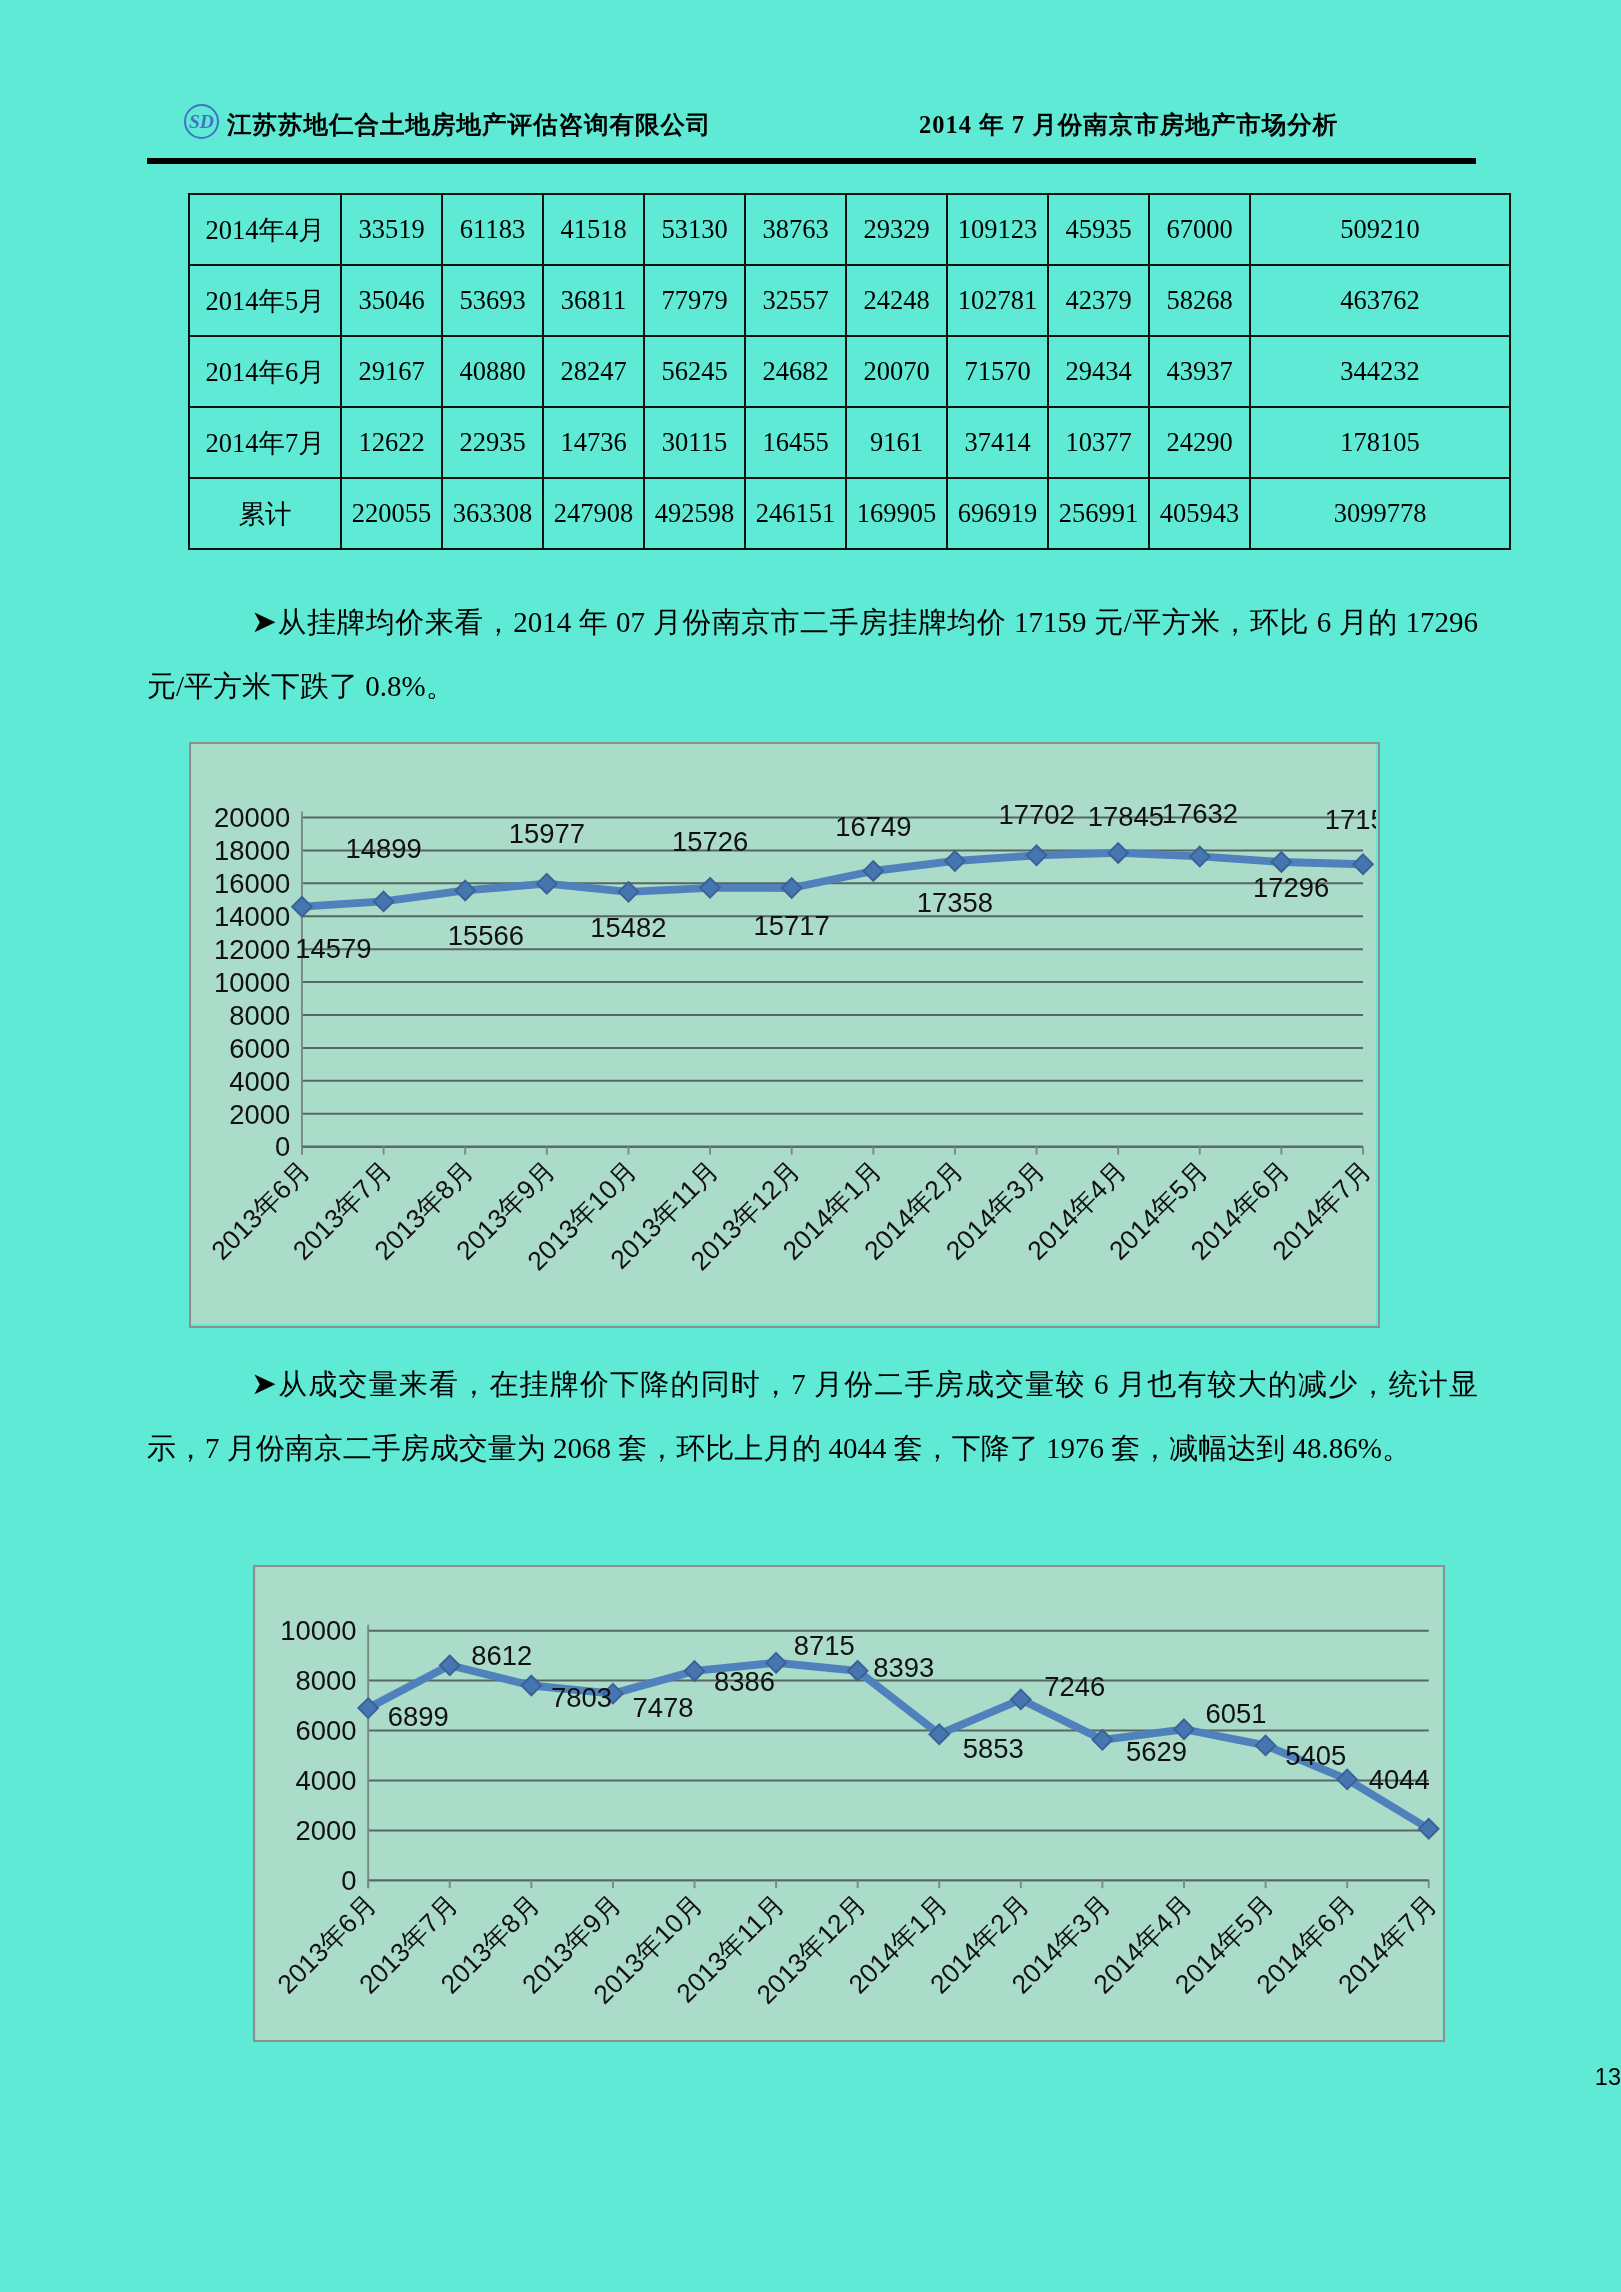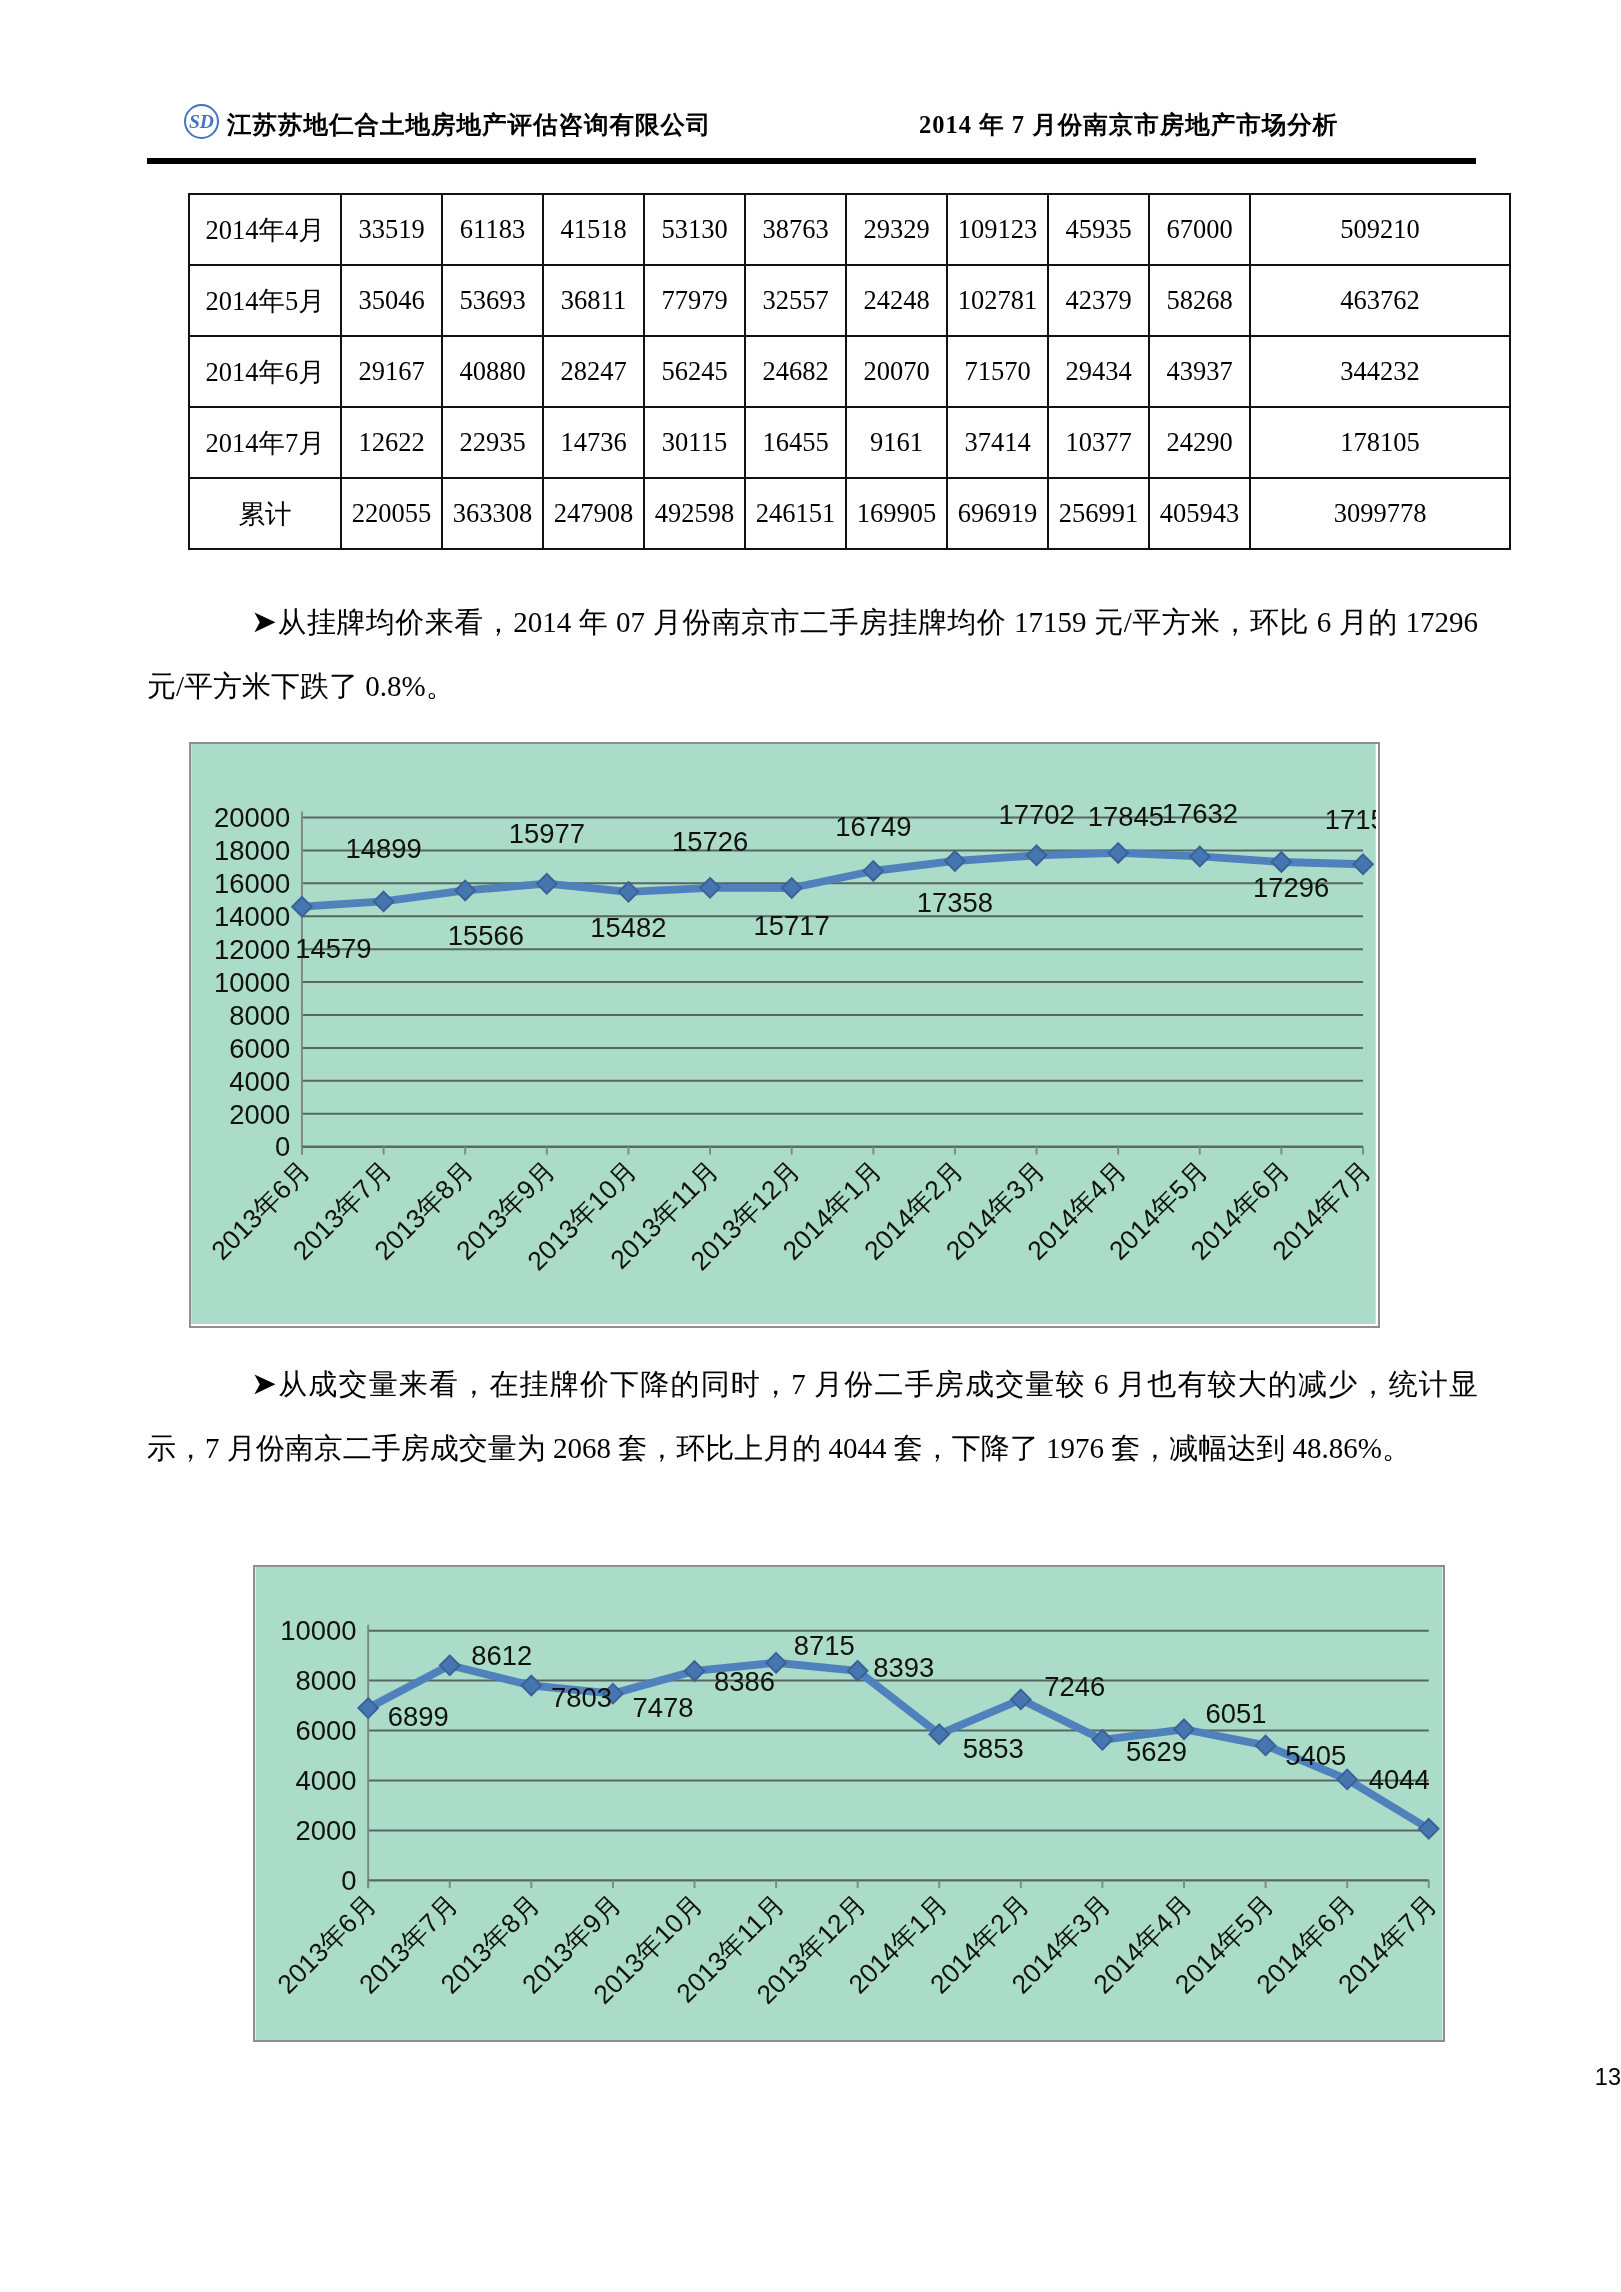--- a/index.html
+++ b/index.html
@@ -1,19 +1,19 @@
 <!DOCTYPE html>
 <html><head>
 <meta charset="utf-8">
 <style>
   html,body{margin:0;padding:0;background:#e8e8e8;}
   .page{
     position:relative;
     width:1621px;height:2293px;
-    background:#ffffff;
+    background:#5eead4;
     margin:0 auto;
     font-family:"Liberation Serif", serif;
     color:#000;
     overflow:hidden;
   }
   
   .hdr-logo{
     position:absolute;left:184px;top:104px;width:35px;height:35px;
     border:2.9px solid #4472c4;border-radius:50%;
     color:#4472c4;font-family:"Liberation Serif",serif;font-style:italic;font-weight:bold;

